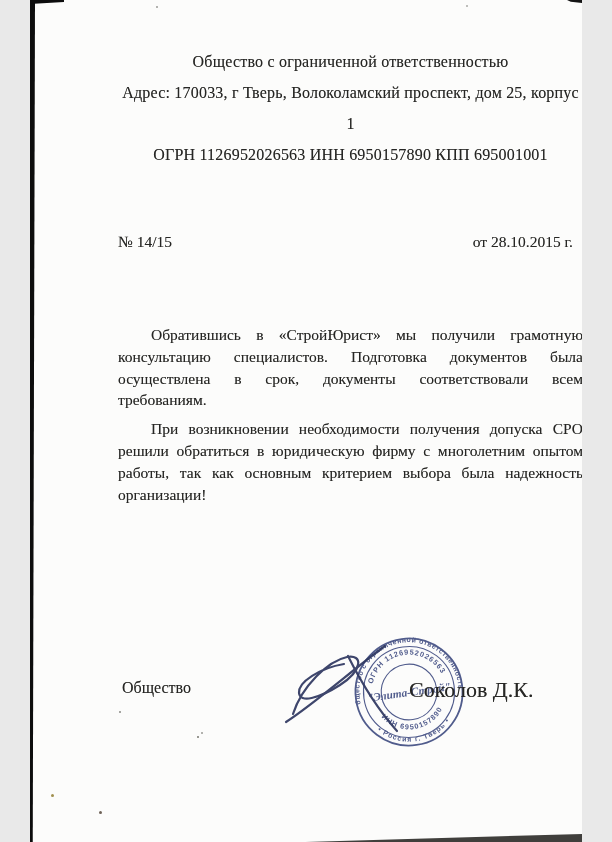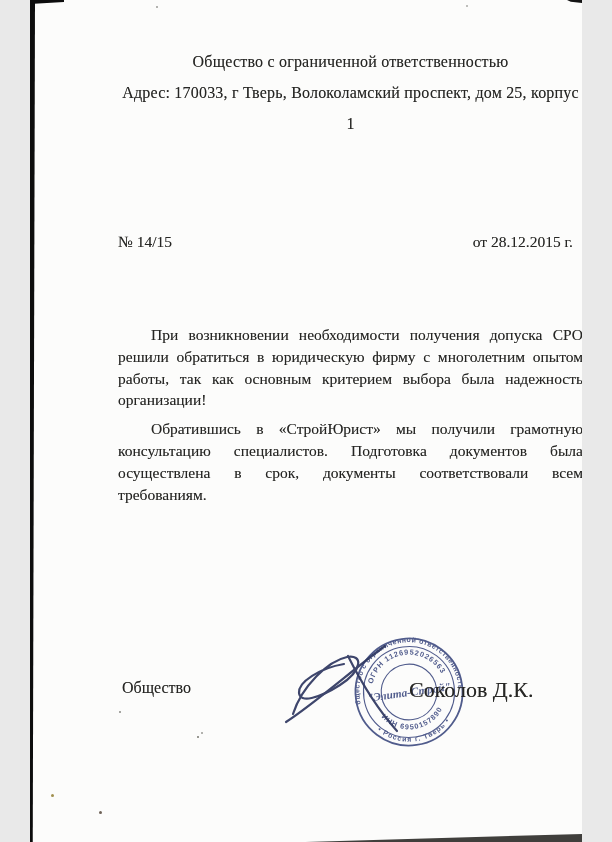--- a/index.html
+++ b/index.html
@@ -68,30 +68,31 @@
   .s8 { left:436px; top:5px;   width:2px; height:2px; background:#aaaaa6; }
 </style>
 </head>
 <body>
 
 <div class="page">
 
   <div class="letterhead soft">
     <div>Общество с ограниченной ответственностью</div>
     <div>Адрес: 170033, г Тверь, Волоколамский проспект, дом 25, корпус 1</div>
+    <div>ОГРН 1126952026563 ИНН 6950157890 КПП 695001001</div>
   </div>
 
   <div class="refline soft">
     <span class="number">№ 14/15</span>
-    <span class="date">от 28.12.2015 г.</span>
+    <span class="date">от 28.10.2015 г.</span>
   </div>
 
   <div class="body-text soft">
+    <p>Обратившись в «СтройЮрист» мы получили грамотную консультацию специалистов. Подготовка документов была осуществлена в срок, документы соответствовали всем требованиям.</p>
     <p>При возникновении необходимости получения допуска СРО решили обратиться в юридическую фирму с многолетним опытом работы, так как основным критерием выбора была надежность организации!</p>
-    <p>Обратившись в «СтройЮрист» мы получили грамотную консультацию специалистов. Подготовка документов была осуществлена в срок, документы соответствовали всем требованиям.</p>
   </div>
 
   <div class="director soft">Общество</div>
   <div class="signer-name soft">Соколов Д.К.</div>
 
   <svg class="stamp" viewBox="-58 -58 116 116" xmlns="http://www.w3.org/2000/svg">
     <defs>
       <path id="arc-ot" d="M -49.2,7 A 49.7,49.7 0 1 1 49.2,7"></path>
       <path id="arc-ob" d="M -41,28 A 49.7,49.7 0 0 0 41,28"></path>
       <path id="arc-mt" d="M -36.8,6 A 37.3,37.3 0 1 1 36.8,6"></path>

